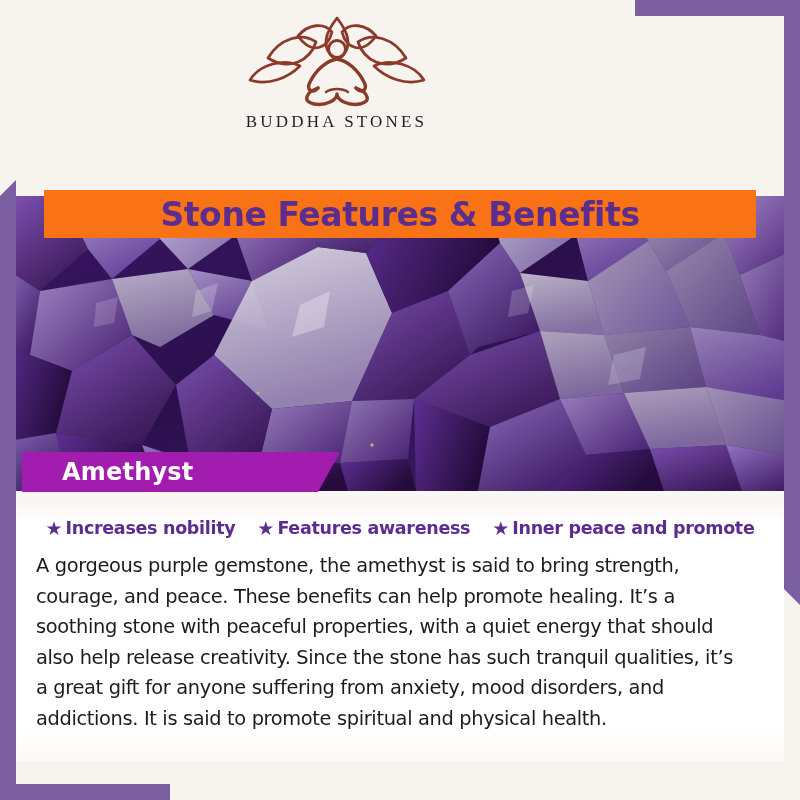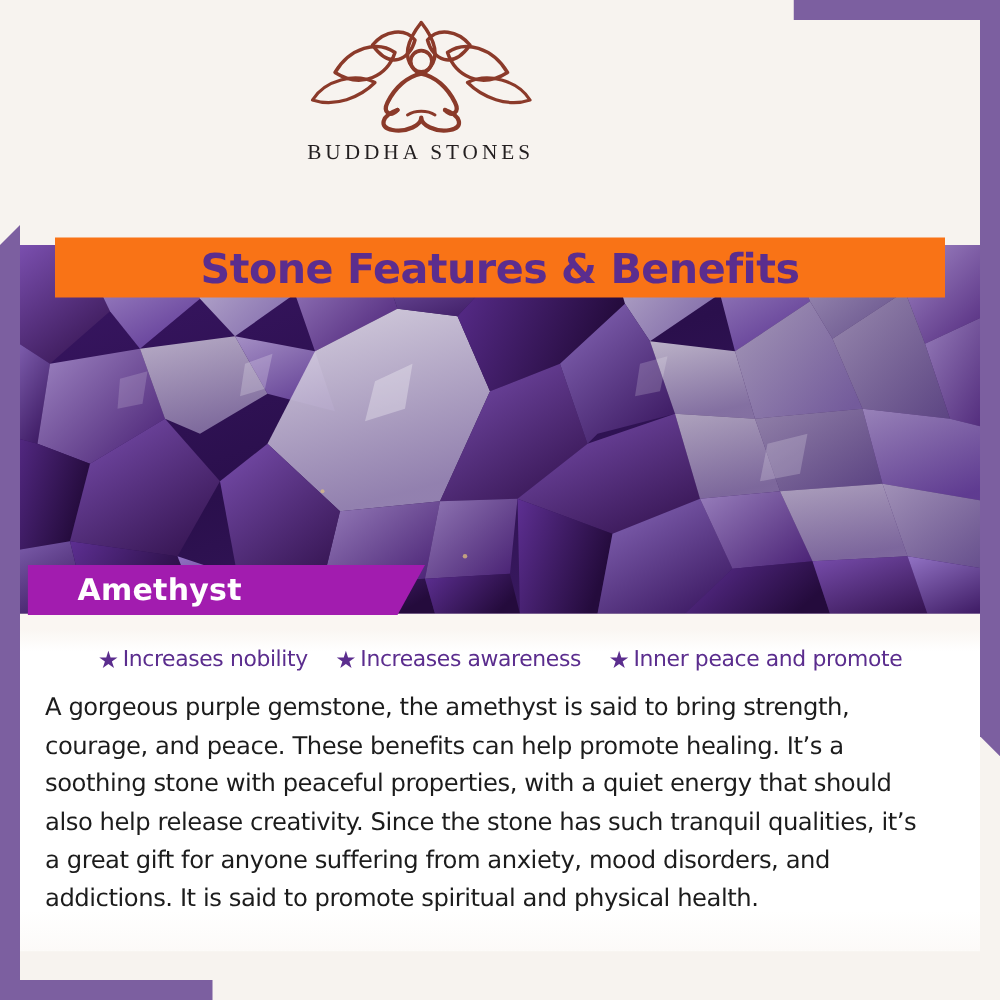--- a/index.html
+++ b/index.html
@@ -141,21 +141,21 @@
     white-space: nowrap;
   }
   .benefit .star {
     font-size: 19px;
     color: #5b2d8e;
     line-height: 1;
     margin-right: 3px;
   }
   .benefit .btext {
     font-family: "DejaVu Sans", sans-serif;
-    font-weight: normal;
+    font-weight: bold;
     font-size: 17.5px;
     color: #5b2d8e;
     letter-spacing: -0.3px;
   }
 
   .description {
     margin: 13px 36px 0 20px;
     font-family: "DejaVu Sans", sans-serif;
     font-size: 19.4px;
     font-weight: 400;
@@ -313,21 +313,21 @@
   </div>
 
   <div class="body-panel">
     <div class="benefits">
       <div class="benefit">
         <span class="star">★</span>
         <span class="btext">Increases nobility</span>
       </div>
       <div class="benefit">
         <span class="star">★</span>
-        <span class="btext">Increases awareness</span>
+        <span class="btext">Features awareness</span>
       </div>
       <div class="benefit">
         <span class="star">★</span>
         <span class="btext">Inner peace and promote</span>
       </div>
     </div>
 
     <p class="description">A gorgeous purple gemstone, the amethyst is said to bring strength, courage, and peace. These benefits can help promote healing. It’s a soothing stone with peaceful properties, with a quiet energy that should also help release creativity. Since the stone has such tranquil qualities, it’s a great gift for anyone suffering from anxiety, mood disorders, and addictions. It is said to promote spiritual and physical health.</p>
   </div>
 

